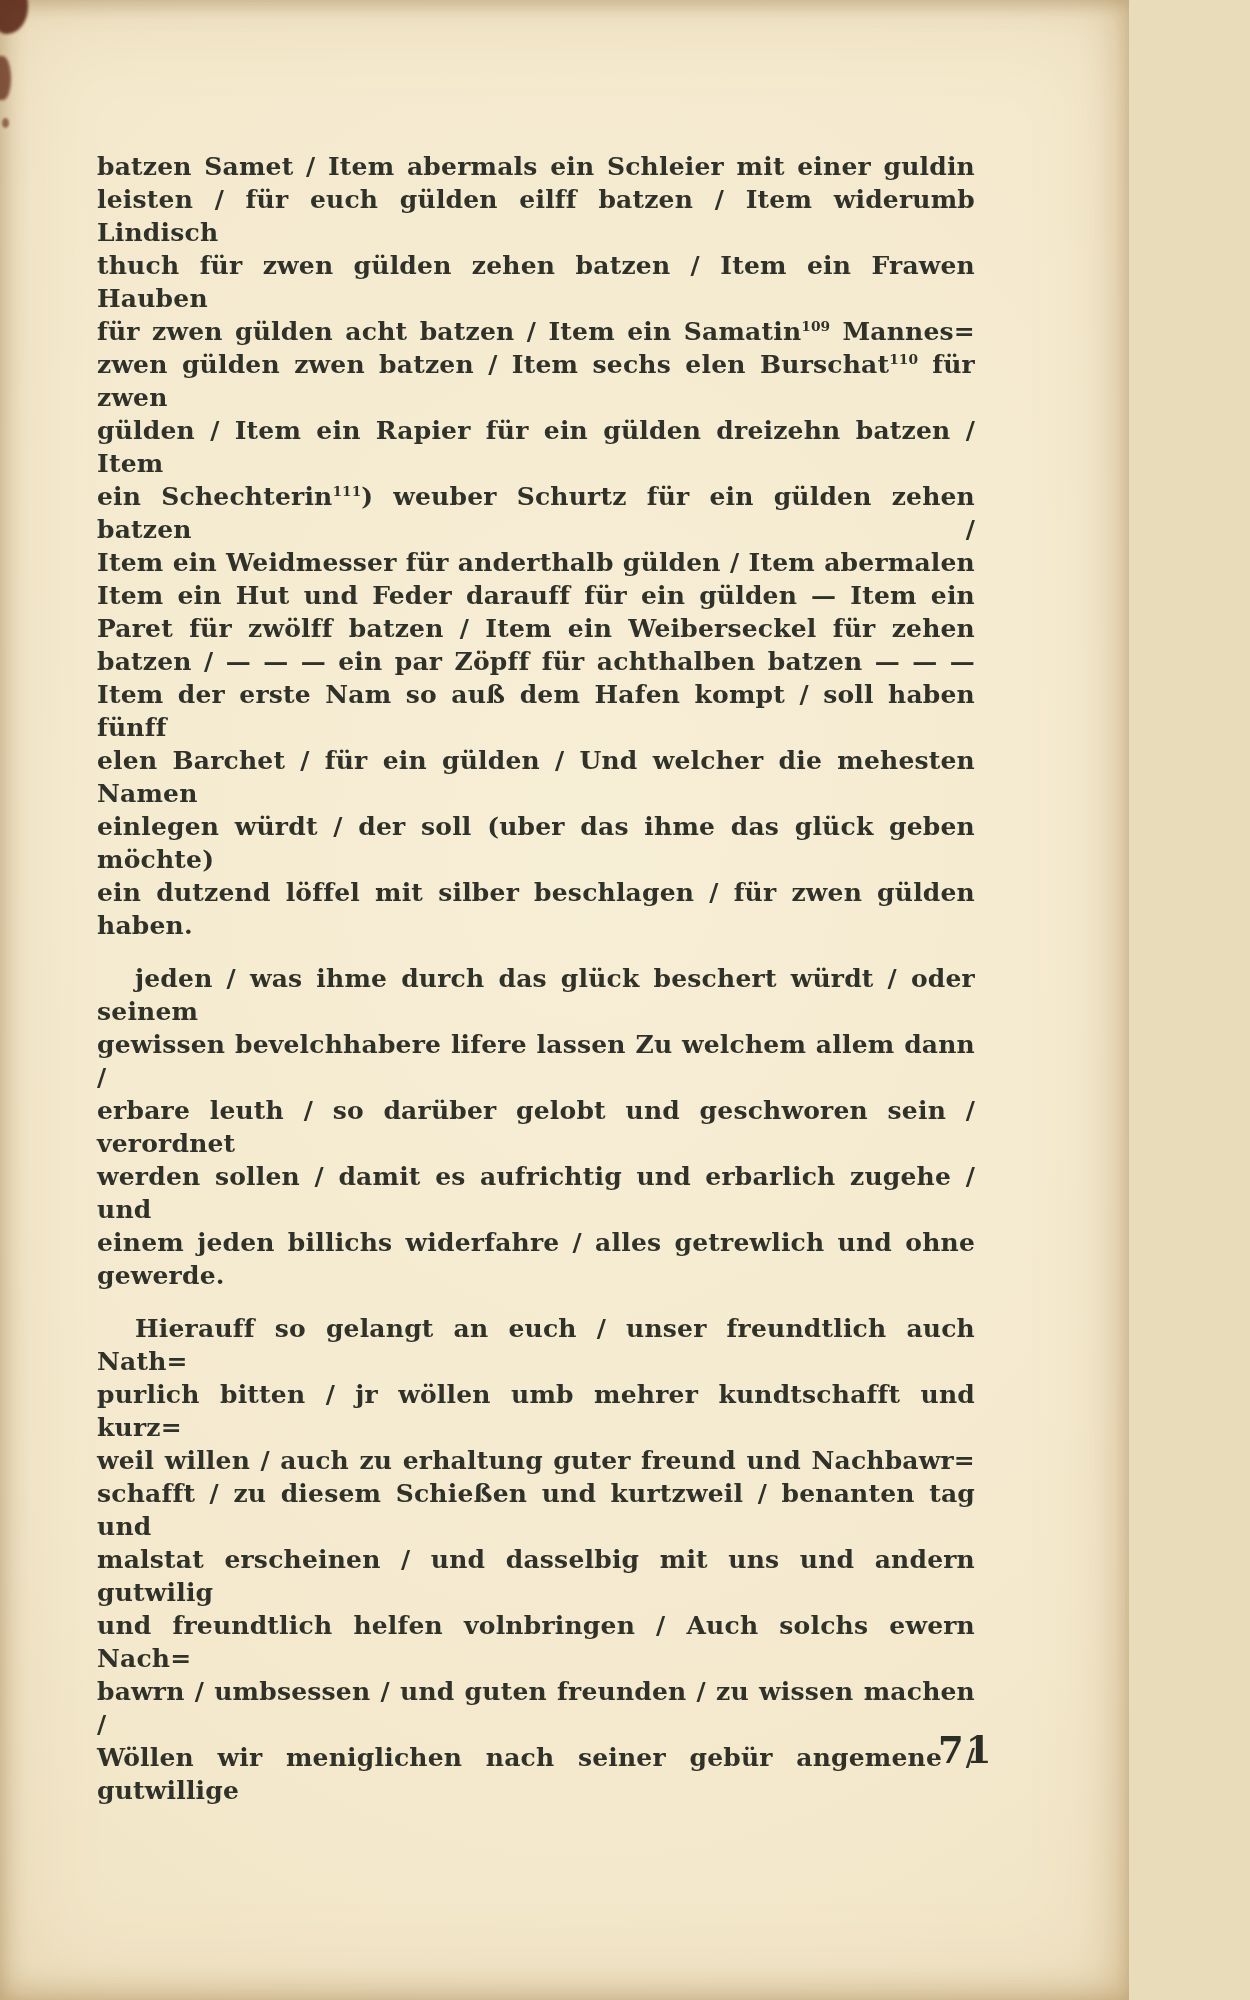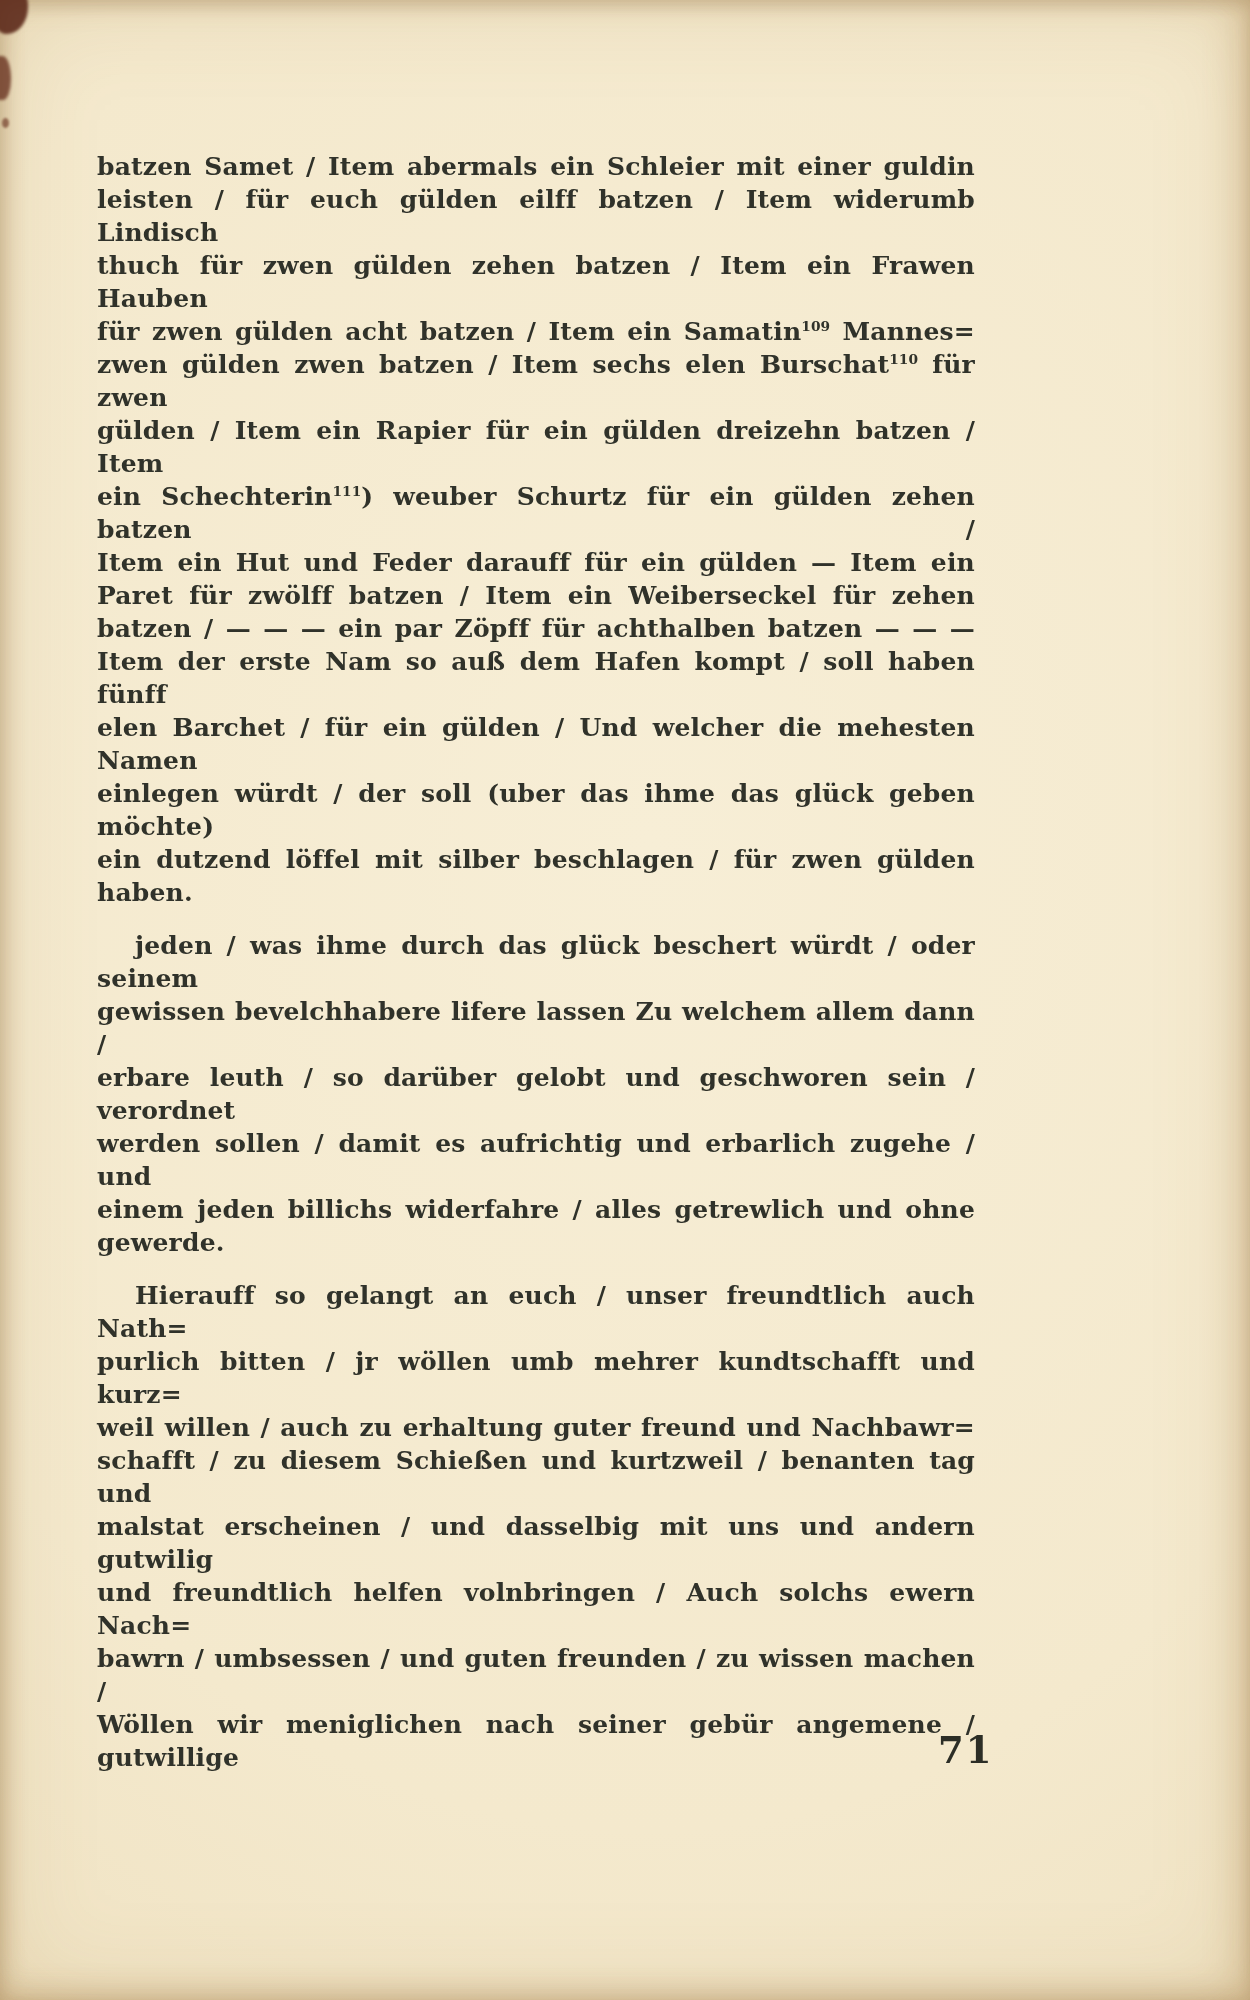--- a/index.html
+++ b/index.html
@@ -3,21 +3,21 @@
 <meta charset="utf-8">
 <style>
   html, body { margin: 0; padding: 0; }
   body {
     width: 1250px; height: 2000px;
     background: #e9dcba;
     font-family: "DejaVu Serif", "Liberation Serif", serif;
   }
   .book-page {
     position: relative;
-    width: 1250px; height: 2000px;
+    width: 1129px; height: 2000px;
     overflow: hidden;
     color: #30322a;
     background:
       radial-gradient(ellipse 120% 90% at 52% 42%, #f7eed6 0%, #f4e9cd 55%, #eee0bf 88%, #e7d6ae 100%);
     box-shadow:
       inset 0 0 100px rgba(165,125,60,.18),
       inset -16px 0 34px rgba(150,100,40,.16),
       inset 8px 0 22px rgba(120,80,30,.14),
       inset 0 6px 14px rgba(100,65,30,.12),
       inset 0 -12px 28px rgba(150,100,40,.12);
@@ -70,20 +70,21 @@
   <div class="text-block">
 
     <div class="paragraph">
         <div class="line">batzen Samet / Item abermals ein Schleier mit einer guldin</div>
         <div class="line">leisten / für euch gülden eilff batzen / Item widerumb Lindisch</div>
         <div class="line">thuch für zwen gülden zehen batzen / Item ein Frawen Hauben</div>
         <div class="line">für zwen gülden acht batzen / Item ein Samatin<sup>109</sup> Mannes=</div>
         <div class="line">zwen gülden zwen batzen / Item sechs elen Burschat<sup>110</sup> für zwen</div>
         <div class="line">gülden / Item ein Rapier für ein gülden dreizehn batzen / Item</div>
         <div class="line">ein Schechterin<sup>111</sup>) weuber Schurtz für ein gülden zehen batzen /</div>
+        <div class="line">Item ein Weidmesser für anderthalb gülden / Item abermalen</div>
         <div class="line">Item ein Hut und Feder darauff für ein gülden — Item ein</div>
         <div class="line">Paret für zwölff batzen / Item ein Weiberseckel für zehen</div>
         <div class="line">batzen / — — — ein par Zöpff für achthalben batzen — — —</div>
         <div class="line">Item der erste Nam so auß dem Hafen kompt / soll haben fünff</div>
         <div class="line">elen Barchet / für ein gülden / Und welcher die mehesten Namen</div>
         <div class="line">einlegen würdt / der soll (uber das ihme das glück geben möchte)</div>
         <div class="line">ein dutzend löffel mit silber beschlagen / für zwen gülden</div>
         <div class="line last">haben.</div>
       </div>
       <div class="paragraph indent">

